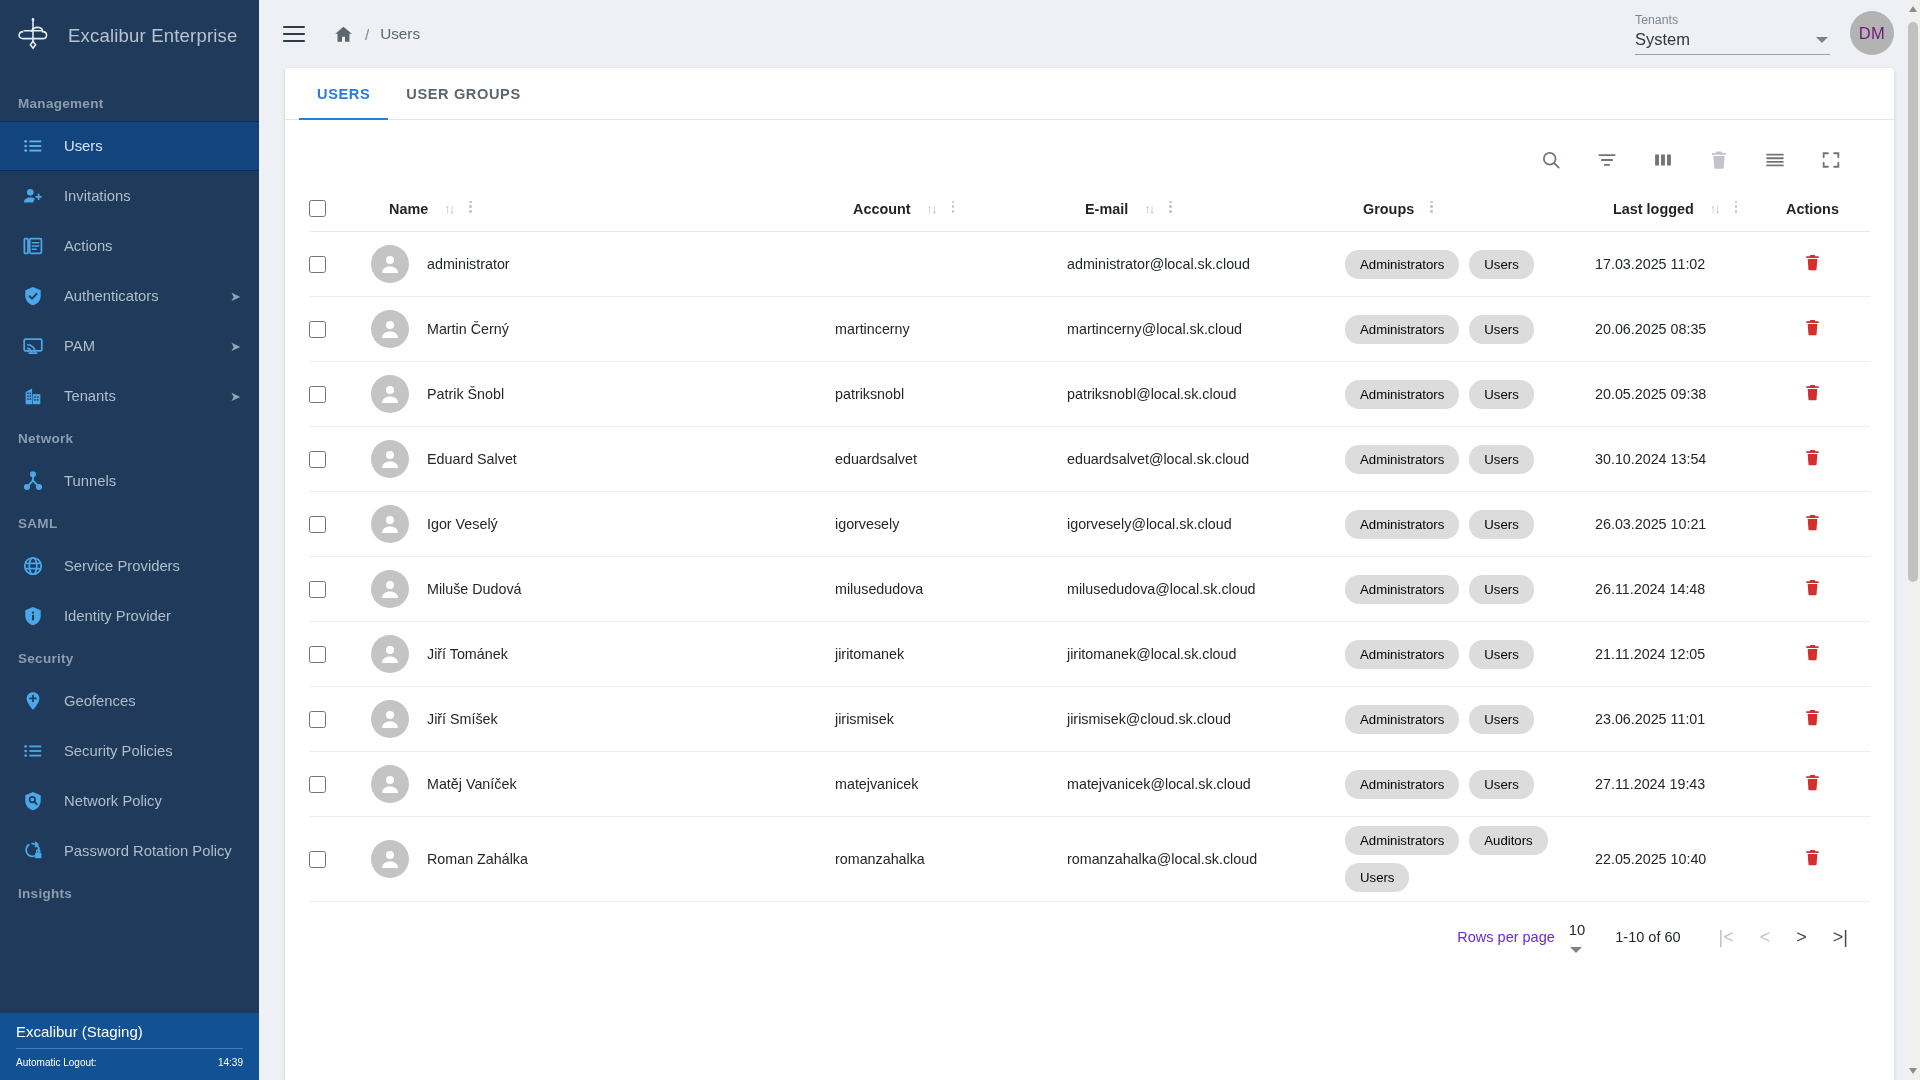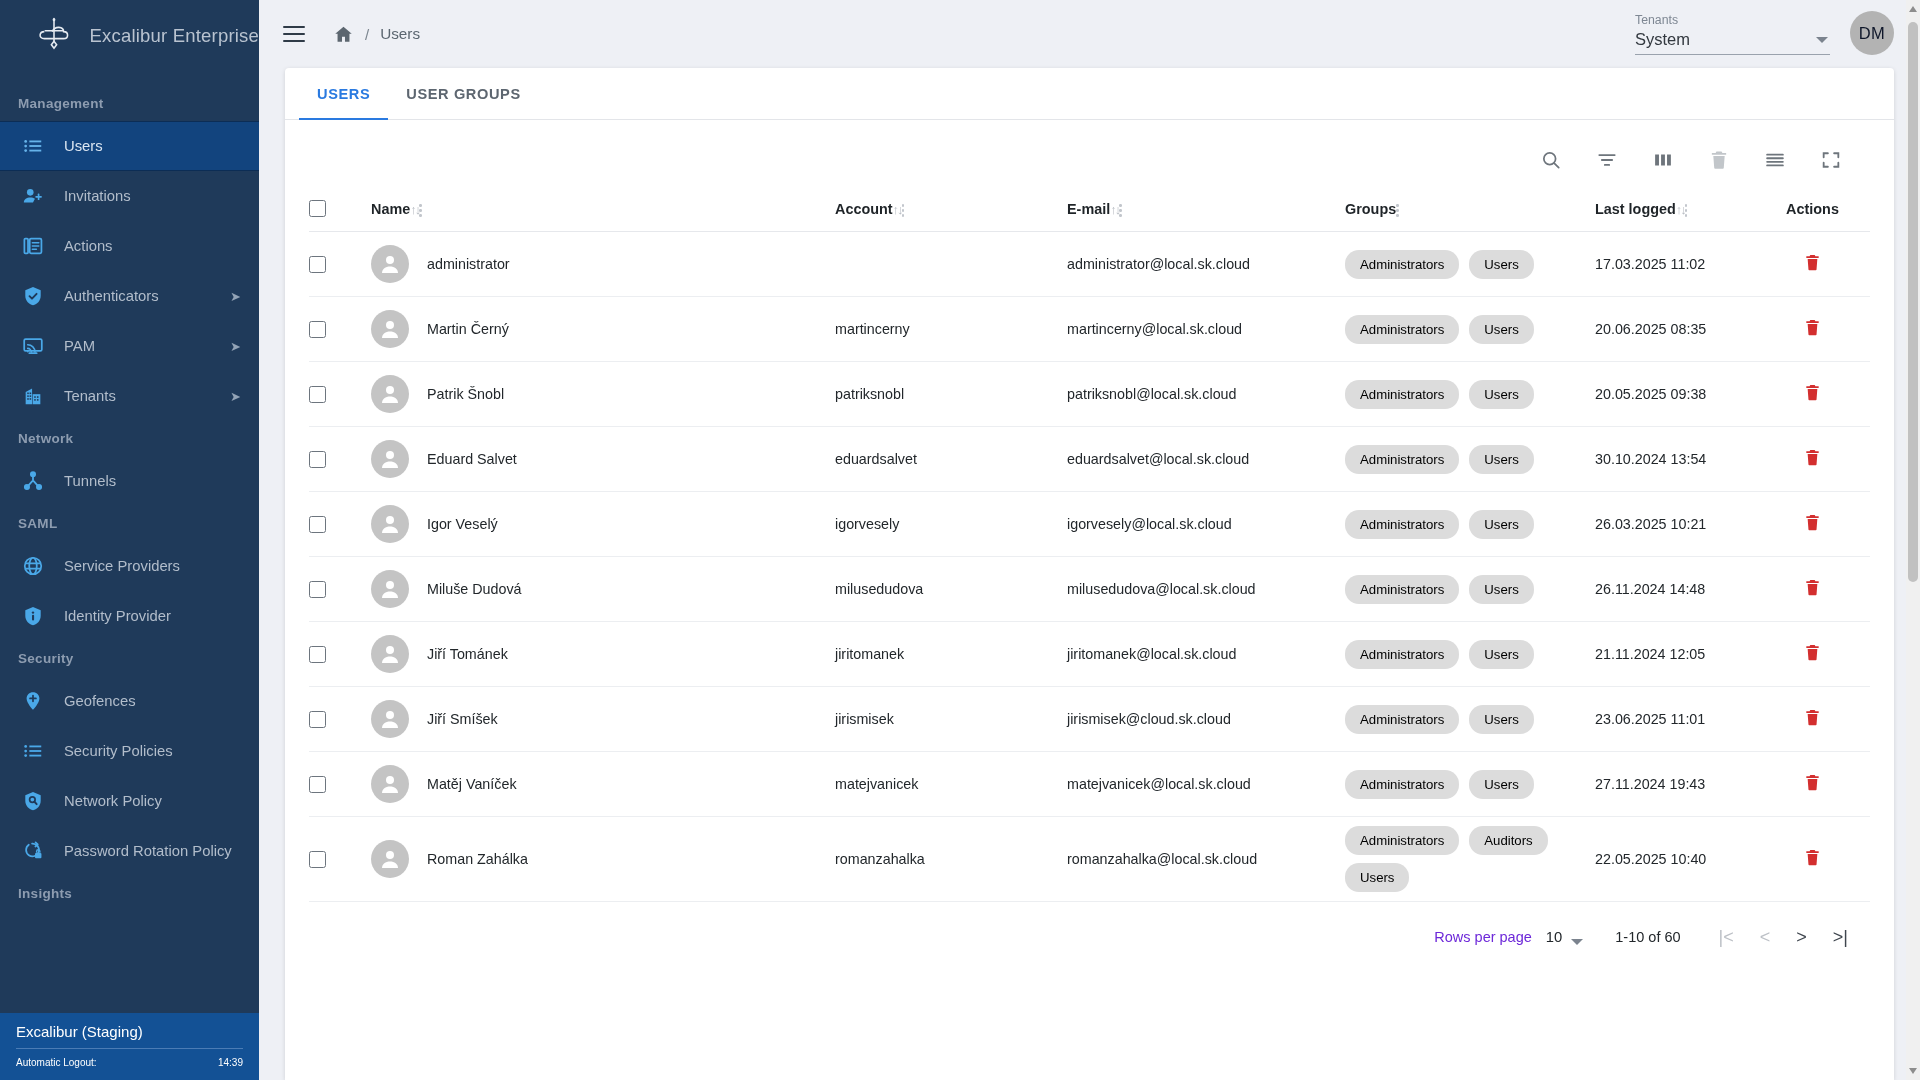--- a/index.html
+++ b/index.html
@@ -13,21 +13,21 @@
 
   
   .sidebar {
     width: 259px; min-width: 259px; height: 1080px;
     background: #1f3a5a;
     position: relative;
     display: flex; flex-direction: column;
   }
   .brand {
     height: 72px; display: flex; align-items: center;
-    padding-left: 12px; gap: 14px; justify-content: flex-end;
+    padding-left: 12px; gap: 14px;
   }
   .brand-logo { width: 42px; height: 42px; flex: 0 0 42px; }
   .brand-name {
     color: #b9c3d0; font-size: 18.5px; letter-spacing: .2px;
   }
   .nav-scroll { flex: 1; overflow: hidden; padding-top: 14px; }
   .nav-section {
     color: #8d9cb0; font-size: 13.5px; font-weight: bold;
     padding: 10px 0 10px 18px; letter-spacing: .3px;
   }
@@ -78,21 +78,21 @@
   .tenant-select { width: 195px; padding-bottom: 2px; }
   .tenant-label { color: #7e8793; font-size: 12.3px; padding-bottom: 3px; }
   .tenant-value-row {
     display: flex; align-items: center; justify-content: space-between;
     border-bottom: 1px solid #9aa2ad; padding-bottom: 5px;
   }
   .tenant-value { color: #32383f; font-size: 16.5px; }
   .caret { width: 0; height: 0; border-left: 6px solid transparent; border-right: 6px solid transparent; border-top: 6px solid #7b838e; margin-right: 2px; }
   .avatar-dm {
     width: 44px; height: 44px; border-radius: 50%;
-    background: #b3b3b3; color: #0f172a; font-size: 16.5px;
+    background: #b3b3b3; color: #701a75; font-size: 16.5px;
     display: flex; align-items: center; justify-content: center;
     letter-spacing: .3px; margin-bottom: 2px;
   }
 
   
   .card {
     background: #fff; margin: 0 26px 0 26px; flex: 1;
     border-radius: 4px 4px 0 0;
     box-shadow: 0 1px 4px rgba(0,0,0,.13);
     display: flex; flex-direction: column; overflow: hidden;
@@ -118,21 +118,21 @@
   }
   .tbtn { cursor: pointer; display: block; }
   .tbtn svg { display: block; width: 22px; height: 22px; }
 
   table { width: 100%; border-collapse: collapse; table-layout: fixed; }
   th {
     text-align: left; font-size: 14.4px; color: #1f2428; font-weight: bold;
     padding: 12px 0 14px 0; border-bottom: 1px solid #e6e8ec;
     vertical-align: middle; white-space: nowrap;
   }
-  .th-inner { display: flex; align-items: flex-end; gap: 0; }
+  .th-inner { display: flex; align-items: flex-start; gap: 16px; margin-left: 18px; }
   .sort-ic { color: #b6bbc2; font-size: 13px; letter-spacing: -2px; }
   .dots {
     display: inline-flex; flex-direction: column; gap: 2.3px; cursor: pointer;
   }
   .dots i { width: 2.6px; height: 2.6px; border-radius: 50%; background: #c2c6cc; display: block; }
   td {
     font-size: 14.3px; color: #22272b; border-bottom: 1px solid #eceef1;
     padding: 0; vertical-align: middle; height: 65px;
   }
   tr.tall td { height: 85px; }
@@ -154,21 +154,21 @@
   .trash { cursor: pointer; display: inline-block; }
   .trash svg { width: 19px; height: 23px; display: block; }
   .col-actions { text-align: center; }
 
   .pager {
     display: flex; align-items: center; justify-content: flex-end;
     gap: 0; height: 70px; padding-right: 22px; flex: 0 0 70px;
   }
   .pg-label { font-size: 14.5px; color: #6d28d9; }
   .pg-rows {
-    display: flex; align-items: flex-end; gap: 9px; margin-left: 14px; cursor: pointer;
+    display: flex; align-items: center; gap: 9px; margin-left: 14px; cursor: pointer; flex-direction: column;
   }
   .pg-num { font-size: 14.8px; color: #22272b; }
   .pg-range { font-size: 14.5px; color: #22272b; margin-left: 30px; }
   .pg-btns { display: flex; align-items: center; gap: 26px; margin-left: 38px; }
   .pg-btn { font-size: 18px; color: #3f464e; cursor: pointer; line-height: 1; }
   .pg-btn.disabled { color: #bcc0c6; }
 
   
   .page-scrollbar {
     position: absolute; right: 0; top: 0; width: 14px; height: 1080px;

